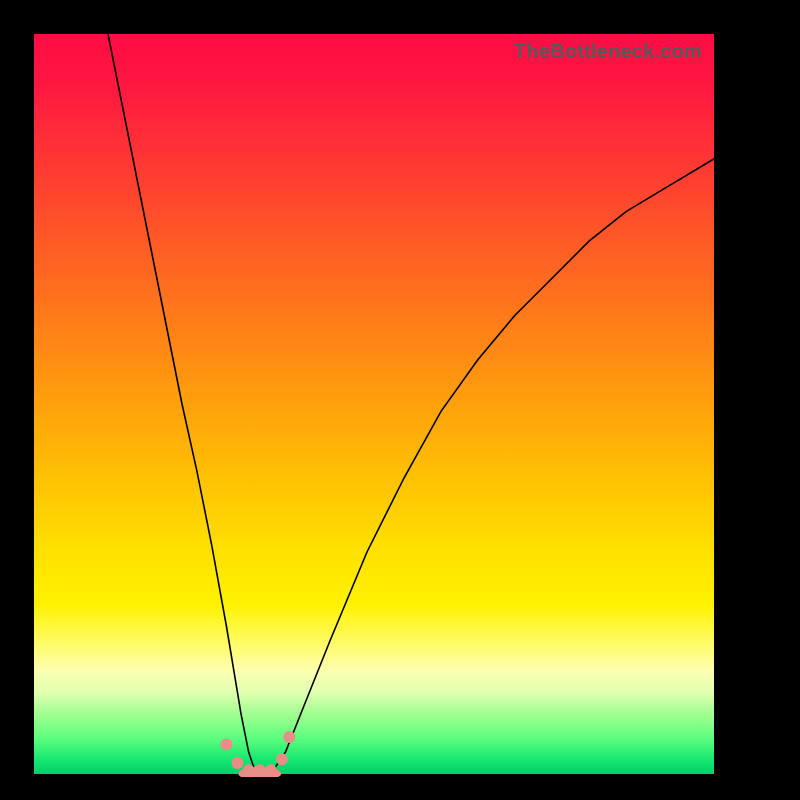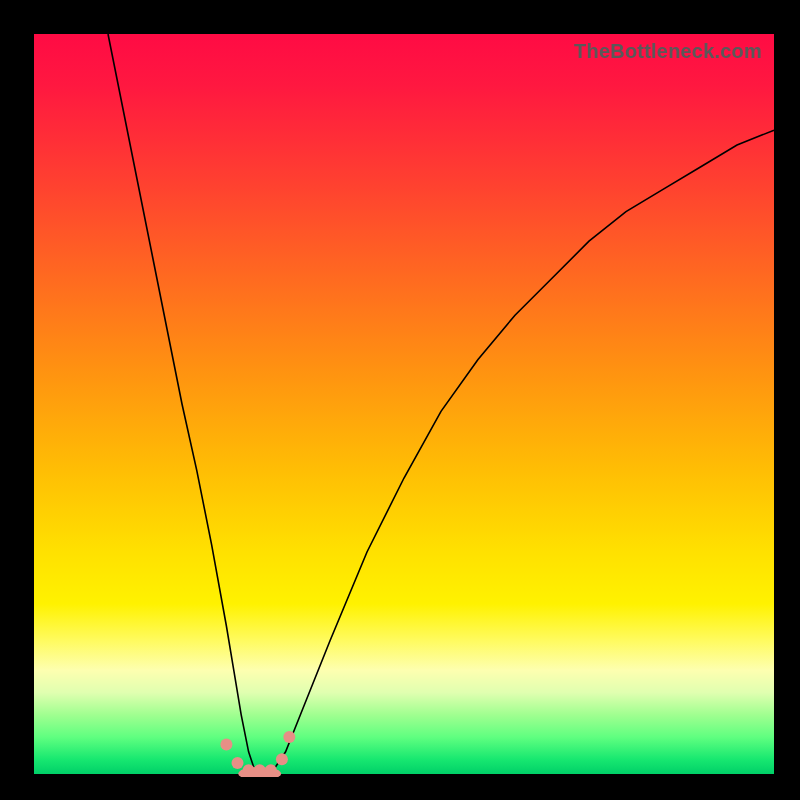--- a/index.html
+++ b/index.html
@@ -7,21 +7,21 @@
   .frame {
     width: 800px;
     height: 800px;
     background: #000;
     position: relative;
   }
   .plot {
     position: absolute;
     left: 34px;
     top: 34px;
-    width: 740px;
+    width: 680px;
     height: 740px;
     background: linear-gradient(
       to bottom,
       #ff0b44 0%,
       #ff1840 7%,
       #ff4030 20%,
       #ff6a20 33%,
       #ff9410 46%,
       #ffbe04 59%,
       #ffe100 70%,

